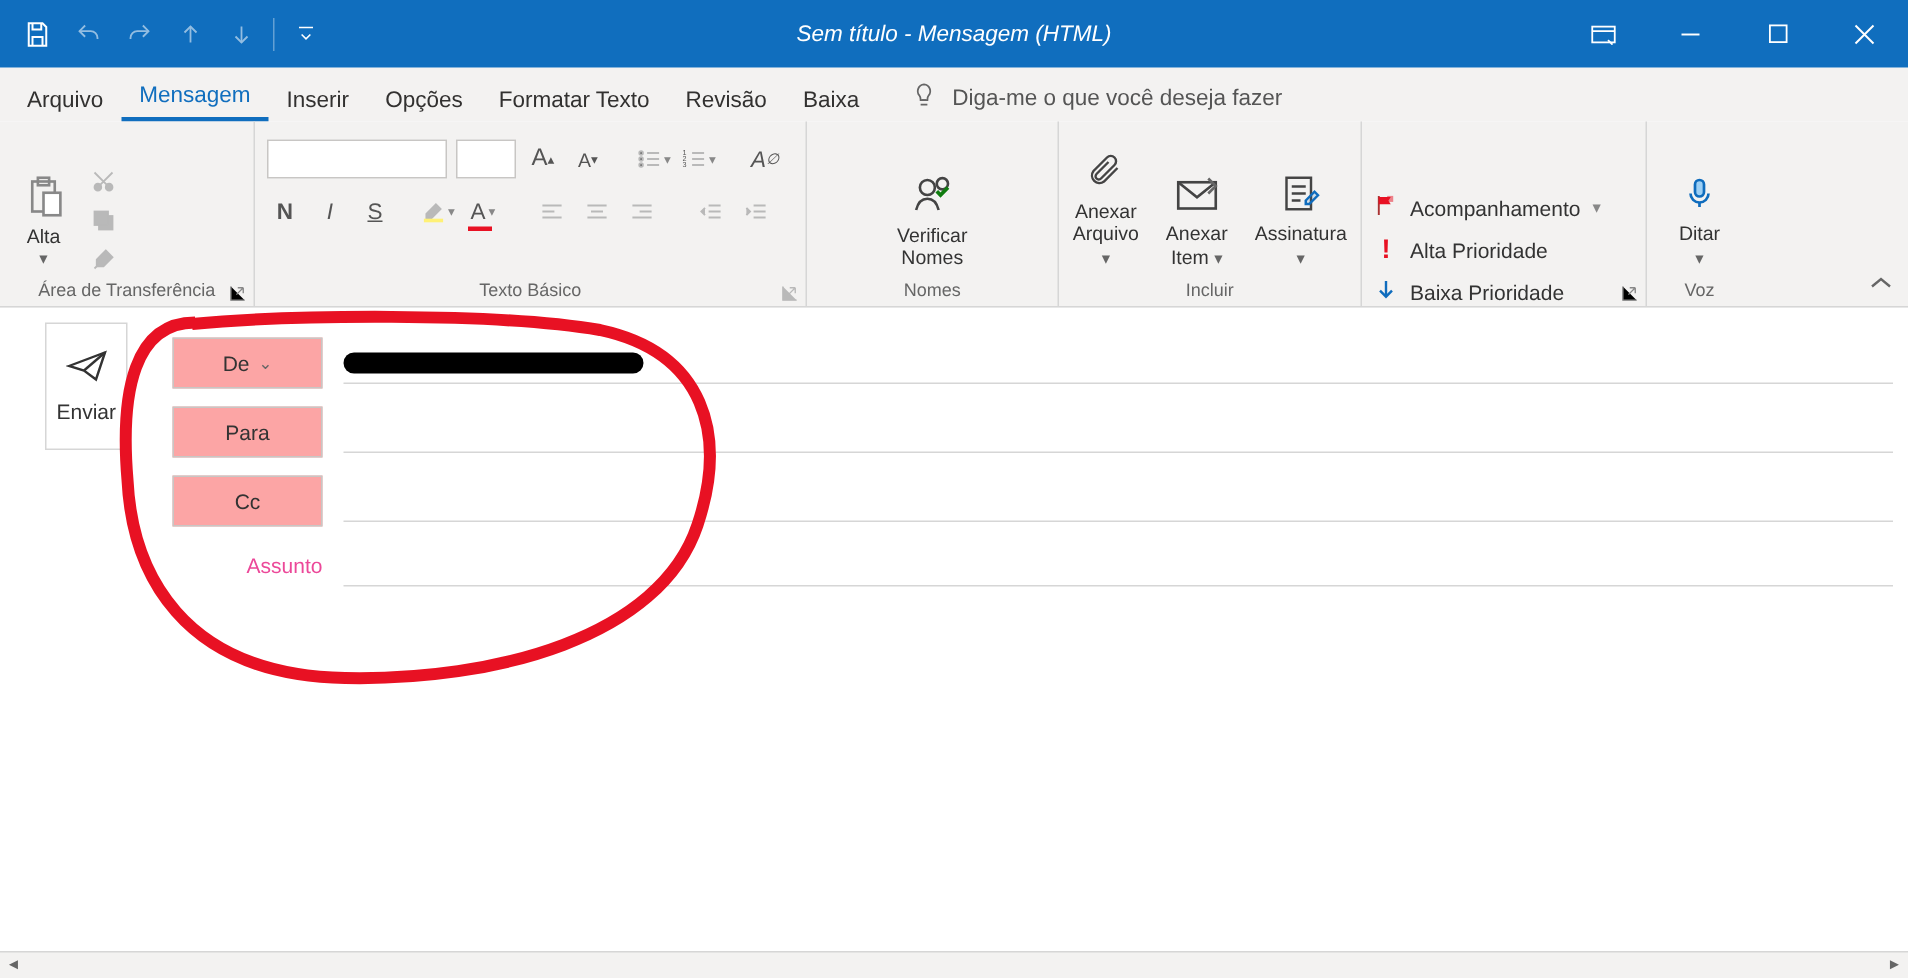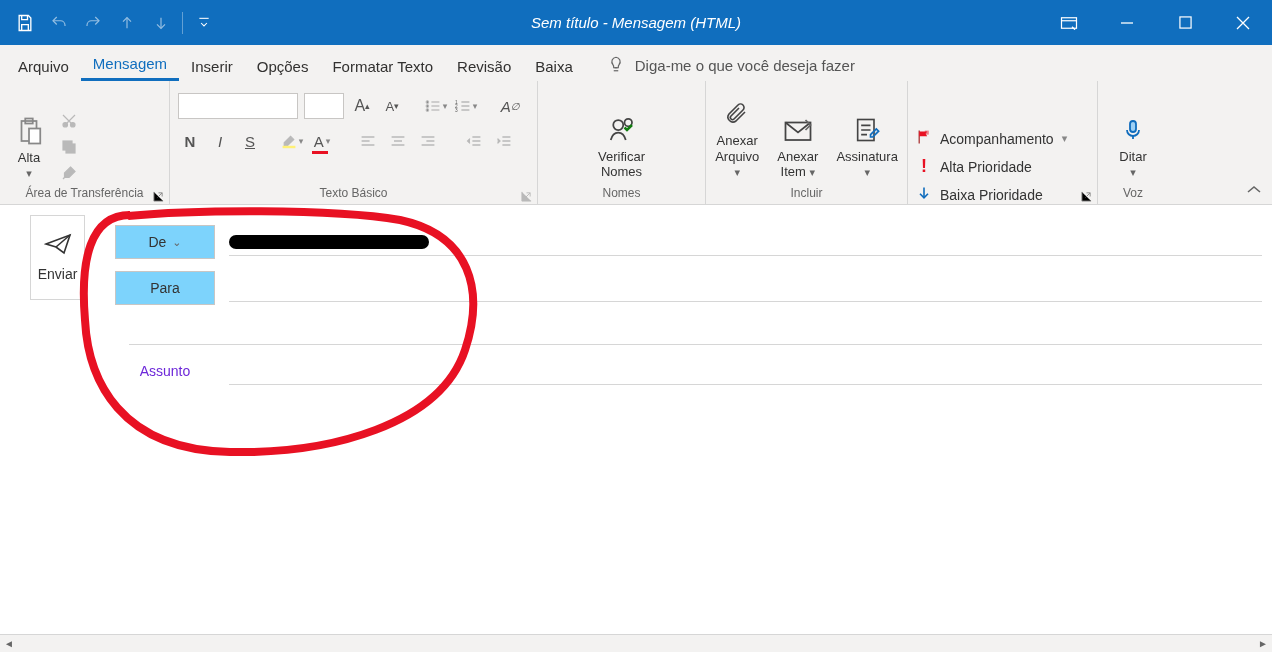--- a/index.html
+++ b/index.html
@@ -51,24 +51,24 @@
   .mark-col { display:flex; flex-direction:column; gap:8px; align-items:flex-start; font-size:14px; color:#333; padding-top:6px; }
   .mark-item { display:flex; align-items:center; gap:8px; }
 
   .ribbon-collapse { position:absolute; right:10px; bottom:4px; color:#666;}
 
   
   .compose { position:relative; padding:20px 10px 0 30px; }
   .send-box { position:absolute; left:30px; top:10px; width:55px; height:85px; border:1px solid #d6d6d6; display:flex; flex-direction:column; align-items:center; justify-content:center; gap:8px; font-size:14px; color:#333;}
   .fields { margin-left:85px; }
   .frow { display:flex; align-items:center; margin-bottom:12px;}
-  .fldbtn { width:100px; height:34px; border:1px solid #c8c6c4; display:flex; align-items:center; justify-content:center; font-size:14px; color:#333; background:#7dd3fc; gap:6px;}
+  .fldbtn { width:100px; height:34px; border:1px solid #c8c6c4; display:flex; align-items:center; justify-content:center; font-size:14px; color:#333; background:#fca5a5; gap:6px;}
   .fldval { flex:1; margin-left:14px; border-bottom:1px solid #d6d6d6; height:28px; display:flex; align-items:center;}
   .redacted { width:200px; height:14px; background:#000; border-radius:8px;}
-  .subject-label { width:100px; text-align:center; font-size:14px; color:#6d28d9;}
+  .subject-label { width:100px; text-align:right; font-size:14px; color:#ec4899;}
   
   
   .red-circle { position:absolute; pointer-events:none; }
   .red-circle svg path { stroke:#e81123; stroke-width:8; fill:none; }
 
   
   .hscroll { position:absolute; left:0; right:0; bottom:0; height:18px; background:#f3f2f1; border-top:1px solid #d6d6d6; display:flex; align-items:center;}
   .hscroll .arrow { width:18px; height:18px; display:flex; align-items:center; justify-content:center; font-size:10px; color:#666;}
   .hscroll .track { flex:1; height:14px; }
 </style>
@@ -415,20 +415,23 @@
         <div class="redacted"></div>
       </div>
     </div>
     <div class="frow">
       <div class="fldbtn">
         <span>Para</span>
       </div>
       <div class="fldval"></div>
     </div>
     <div class="frow">
+      <div class="fldbtn">
+        <span>Cc</span>
+      </div>
       <div class="fldval"></div>
     </div>
     <div class="frow">
       <div class="subject-label">Assunto</div>
       <div class="fldval"></div>
     </div>
   </div>
 
   <div class="red-circle" style="left:70px; top:-5px;">
     <svg width="420" height="270" viewBox="0 0 420 270">

